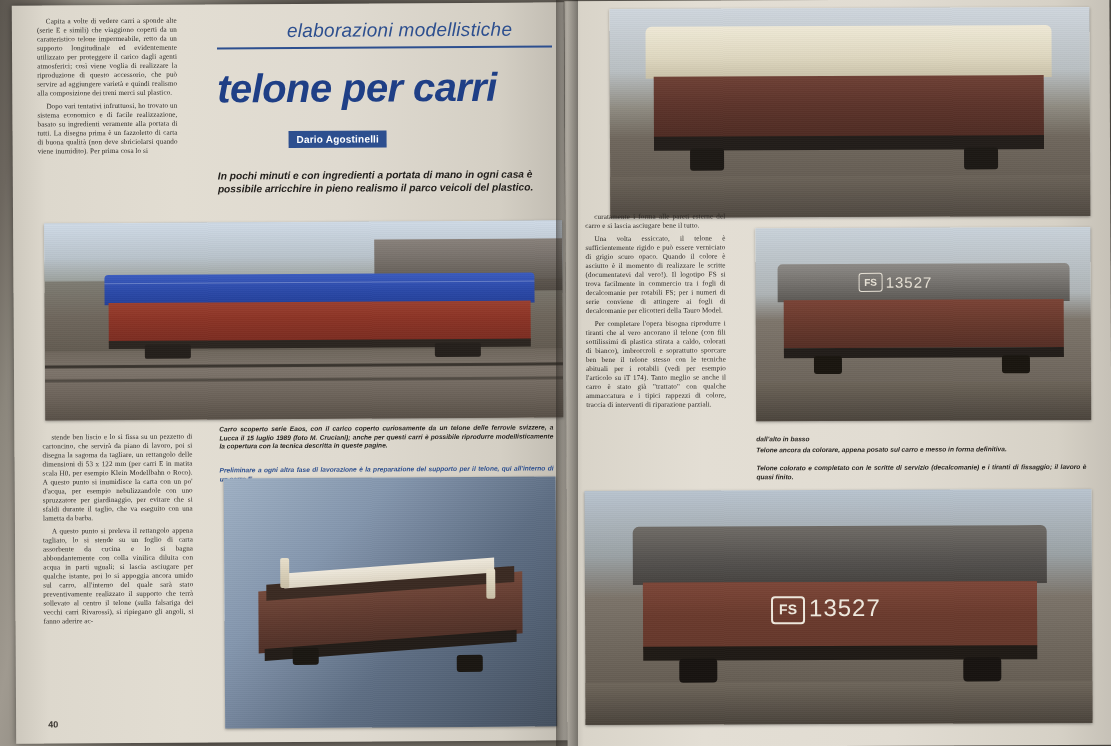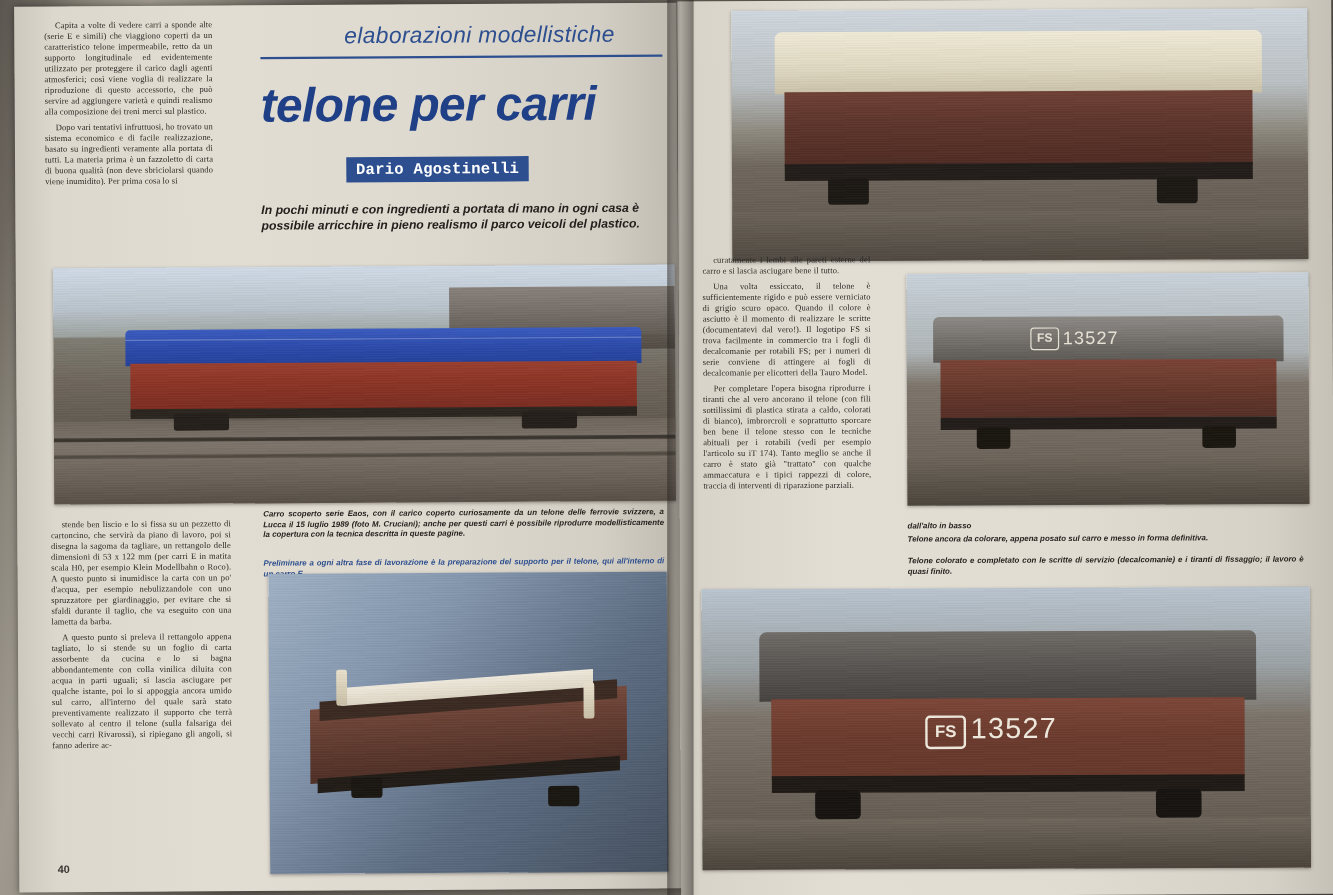--- a/index.html
+++ b/index.html
@@ -50,22 +50,22 @@
   }
   .rule{position:absolute;background:#2d4f8f;height:1.6px;}
   .headline{
     position:absolute;
     font-family:"Liberation Sans", sans-serif;
     font-weight:bold;font-style:italic;
     color:#1f3f86;font-size:40px;letter-spacing:-0.6px;
   }
   .byline{
     position:absolute;background:#2d4f8f;color:#fff;
-    font-family:Liberation Mono, monospace;font-weight:bold;
-    font-size:13px;padding:3px 8px;letter-spacing:.2px;
+    font-family:Liberation Sans, sans-serif;font-weight:bold;
+    font-size:10px;padding:3px 8px;letter-spacing:.2px;
   }
   .standfirst{
     position:absolute;
     font-family:"Liberation Sans", sans-serif;
     font-weight:bold;font-style:italic;color:#23201d;
     font-size:10.2px;line-height:13px;
   }
   .caption{
     position:absolute;
     font-family:"Liberation Sans", sans-serif;
@@ -154,21 +154,21 @@
 </style>
 </head>
 <body>
 
 <div id="page">
 
   <div class="sheet" id="leftpage">
 
     <div class="col body-text" style="left:25px;top:12px;width:140px;">
       <p>Capita a volte di vedere carri a sponde alte (serie E e simili) che viaggiono coperti da un caratteristico telone impermeabile, retto da un supporto longitudinale ed evidentemente utilizzato per proteggere il carico dagli agenti atmosferici; così viene voglia di realizzare la riproduzione di questo accessorio, che può servire ad aggiungere varietà e quindi realismo alla composizione dei treni merci sul plastico.</p>
-      <p>Dopo vari tentativi infruttuosi, ho trovato un sistema economico e di facile realizzazione, basato su ingredienti veramente alla portata di tutti. La materia prima è un fazzoletto di carta di buona qualità (non deve sbriciolarsi quando viene inumidito). Per prima cosa lo si</p>
+      <p>Dopo vari tentativi infruttuosi, ho trovato un sistema economico e di facile realizzazione, basato su ingredienti veramente alla portata di tutti. La disegna prima è un fazzoletto di carta di buona qualità (non deve sbriciolarsi quando viene inumidito). Per prima cosa lo si</p>
     </div>
 
     <div class="kicker" style="left:275px;top:16px;">elaborazioni modellistiche</div>
     <div class="rule" style="left:205px;top:43px;width:335px;"></div>
 
     <div class="headline" style="left:205px;top:62px;">telone per carri</div>
 
     <div class="byline" style="left:276px;top:127px;">Dario Agostinelli</div>
 
     <div class="standfirst" style="left:205px;top:165px;width:330px;">In pochi minuti e con ingredienti a portata di mano in ogni casa è possibile arricchire in pieno realismo il parco veicoli del plastico.</div>
@@ -223,21 +223,21 @@
         <div class="ph2-tarp"></div>
         <div class="ph2-body"></div>
         <div class="ph2-under"></div>
         <div class="ph2-wheel" style="left:44px;"></div>
         <div class="ph2-wheel" style="left:318px;"></div>
       </div>
       <div class="grain"></div>
     </div>
 
     <div class="col body-text" style="left:20px;top:212px;width:140px;">
-      <p>curatamente i lembi alle pareti esterne del carro e si lascia asciugare bene il tutto.</p>
+      <p>curatamente i forma alle pareti esterne del carro e si lascia asciugare bene il tutto.</p>
       <p>Una volta essiccato, il telone è sufficientemente rigido e può essere verniciato di grigio scuro opaco. Quando il colore è asciutto è il momento di realizzare le scritte (documentatevi dal vero!). Il logotipo FS si trova facilmente in commercio tra i fogli di decalcomanie per rotabili FS; per i numeri di serie conviene di attingere ai fogli di decalcomanie per elicotteri della Tauro Model.</p>
       <p>Per completare l'opera bisogna riprodurre i tiranti che al vero ancorano il telone (con fili sottilissimi di plastica stirata a caldo, colorati di bianco), imbrorcroli e soprattutto sporcare ben bene il telone stesso con le tecniche abituali per i rotabili (vedi per esempio l'articolo su iT 174). Tanto meglio se anche il carro è stato già "trattato" con qualche ammaccatura e i tipici rappezzi di colore, traccia di interventi di riparazione parziali.</p>
     </div>
     <span class="endmark" style="position:absolute;left:151px;top:491px;"></span>
 
     <div class="photo" id="photo3" style="left:190px;top:228px;">
       <div class="ph3-ground"></div>
       <div class="ph3-wagon">
         <div class="ph3-tarp"></div>
         <div class="ph3-body"></div>

